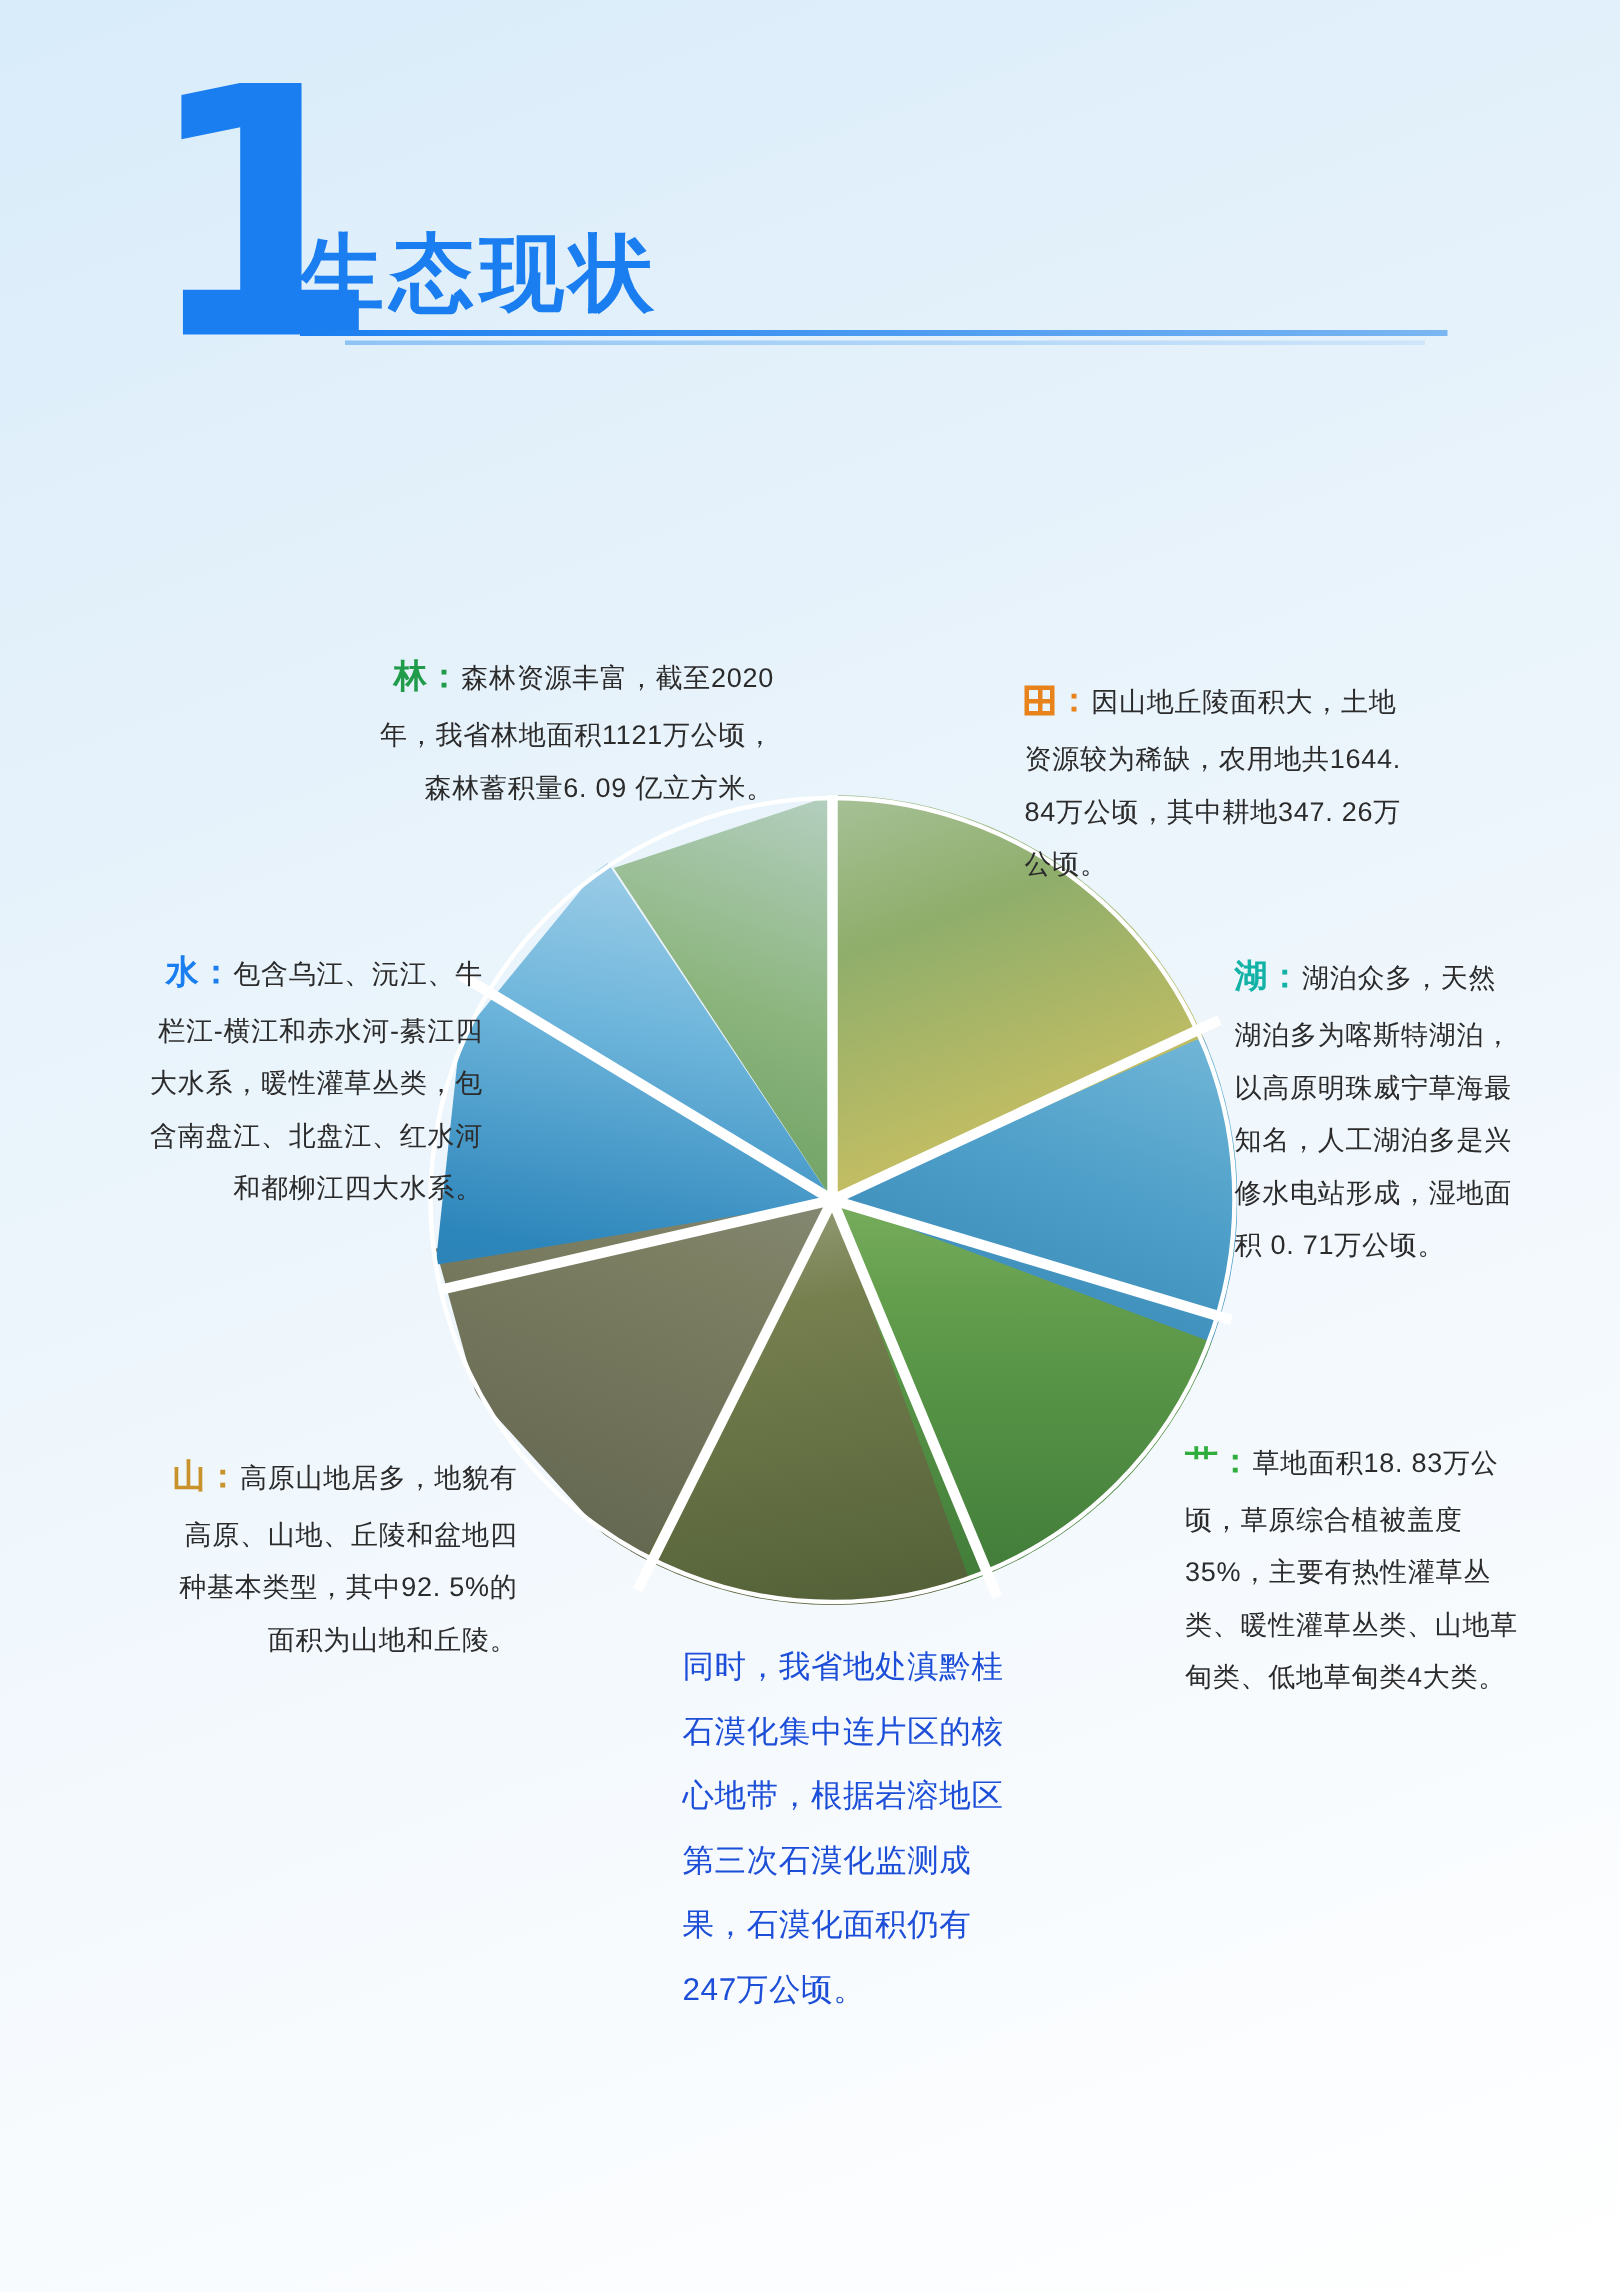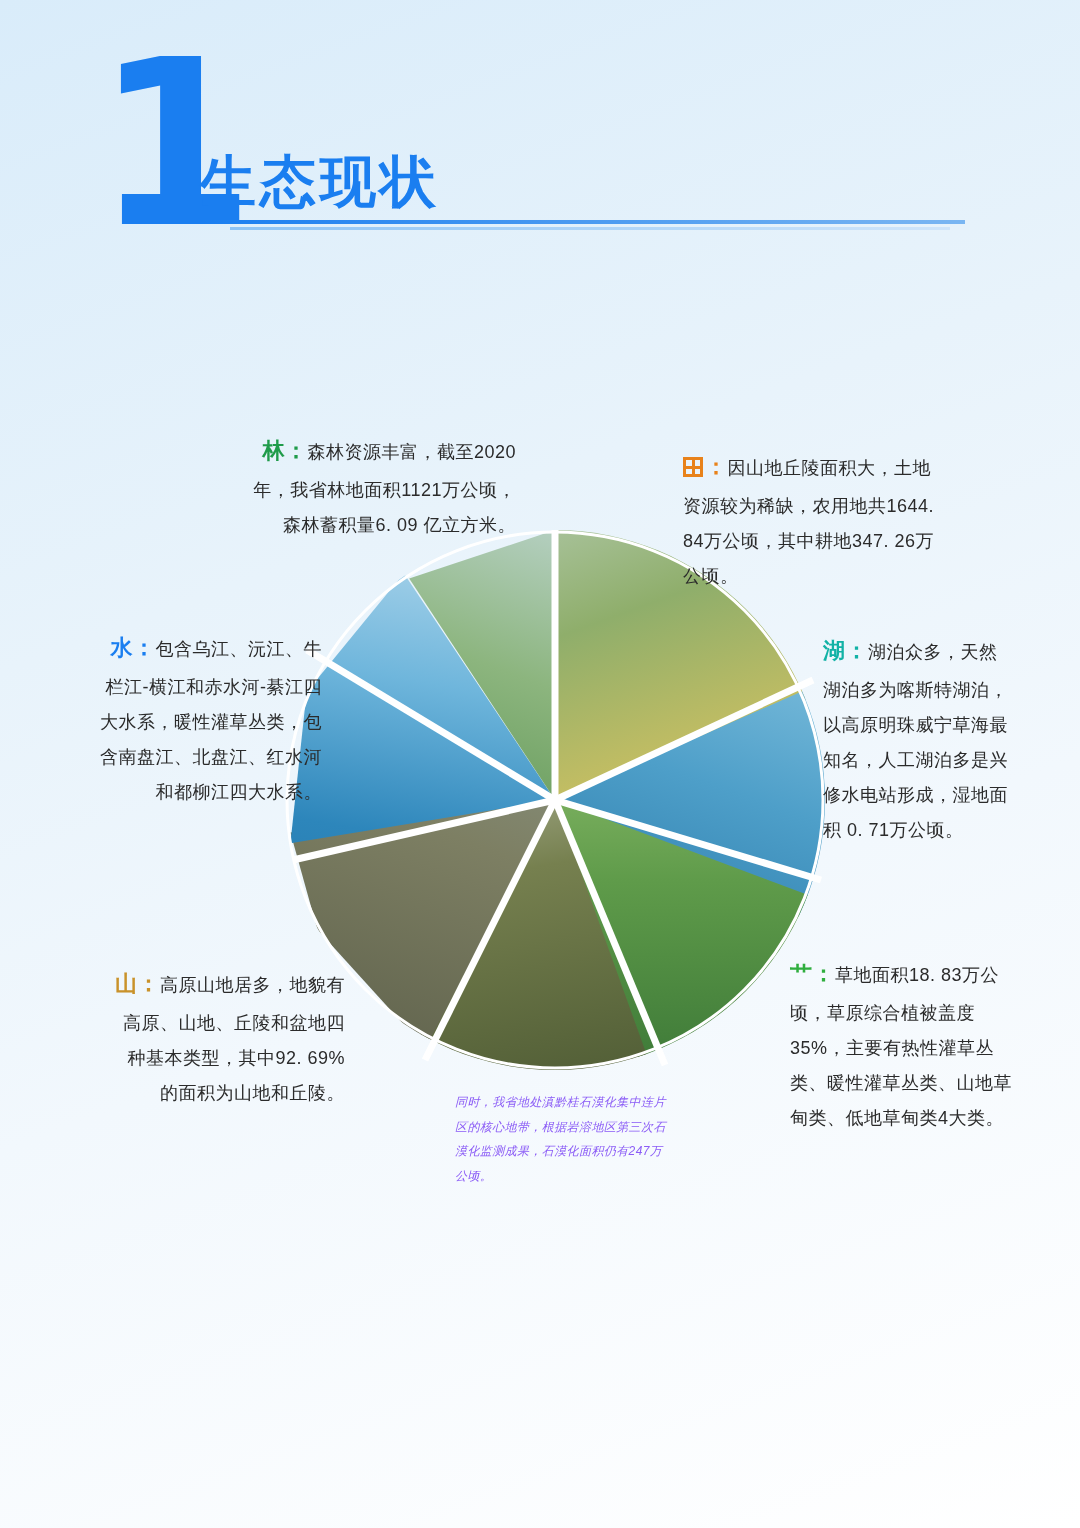--- a/index.html
+++ b/index.html
@@ -151,25 +151,24 @@
 
   .c-forest { color: #1f9b4a; }
   .c-field  { color: #e8821a; }
   .c-water  { color: #1a7ef0; }
   .c-lake   { color: #12b2a6; }
   .c-mount  { color: #c9922a; }
   .c-grass  { color: #2fae3e; }
 
   .note {
     position: absolute;
-    font-size: 12px;
+    font-size: 21px;
     line-height: 2.05;
-    color: #8b5cf6;
+    color: #1d4ed8;
     letter-spacing: 0.4px;
-    font-style: italic;
   }
 </style>
 </head>
 <body>
 
 <div class="header">
   <div class="big-number">1</div>
   <div class="header-title">生态现状</div>
   <div class="header-rule">
     <div class="bar1"></div>
@@ -224,21 +223,21 @@
 
 <div class="block left" style="left:100px; top:627px; width:222px;">
   <span class="lead c-water">水：</span><span>包含乌江、沅江、牛栏江-横江和赤水河-綦江四大水系，暖性灌草丛类，包含南盘江、北盘江、红水河和都柳江四大水系。</span>
 </div>
 
 <div class="block right" style="left:823px; top:630px; width:192px;">
   <span class="lead c-lake">湖：</span><span>湖泊众多，天然湖泊多为喀斯特湖泊，以高原明珠威宁草海最知名，人工湖泊多是兴修水电站形成，湿地面积 0. 71万公顷。</span>
 </div>
 
 <div class="block left" style="left:113px; top:963px; width:232px;">
-  <span class="lead c-mount">山：</span><span>高原山地居多，地貌有高原、山地、丘陵和盆地四种基本类型，其中92. 69%的面积为山地和丘陵。</span>
+  <span class="lead c-mount">山：</span><span>高原山地居多，地貌有高原、山地、丘陵和盆地四种基本类型，其中92. 5%的面积为山地和丘陵。</span>
 </div>
 
 <div class="block right" style="left:790px; top:953px; width:222px;">
   <span class="lead c-grass">艹</span><span class="lead c-grass">：</span><span>草地面积18. 83万公顷，草原综合植被盖度 35%，主要有热性灌草丛类、暖性灌草丛类、山地草甸类、低地草甸类4大类。</span>
 </div>
 
 <div class="note" style="left:455px; top:1090px; width:215px;">
   <span>同时，我省地处滇黔桂石漠化集中连片区的核心地带，根据岩溶地区第三次石漠化监测成果，石漠化面积仍有247万公顷。</span>
 </div>
 

